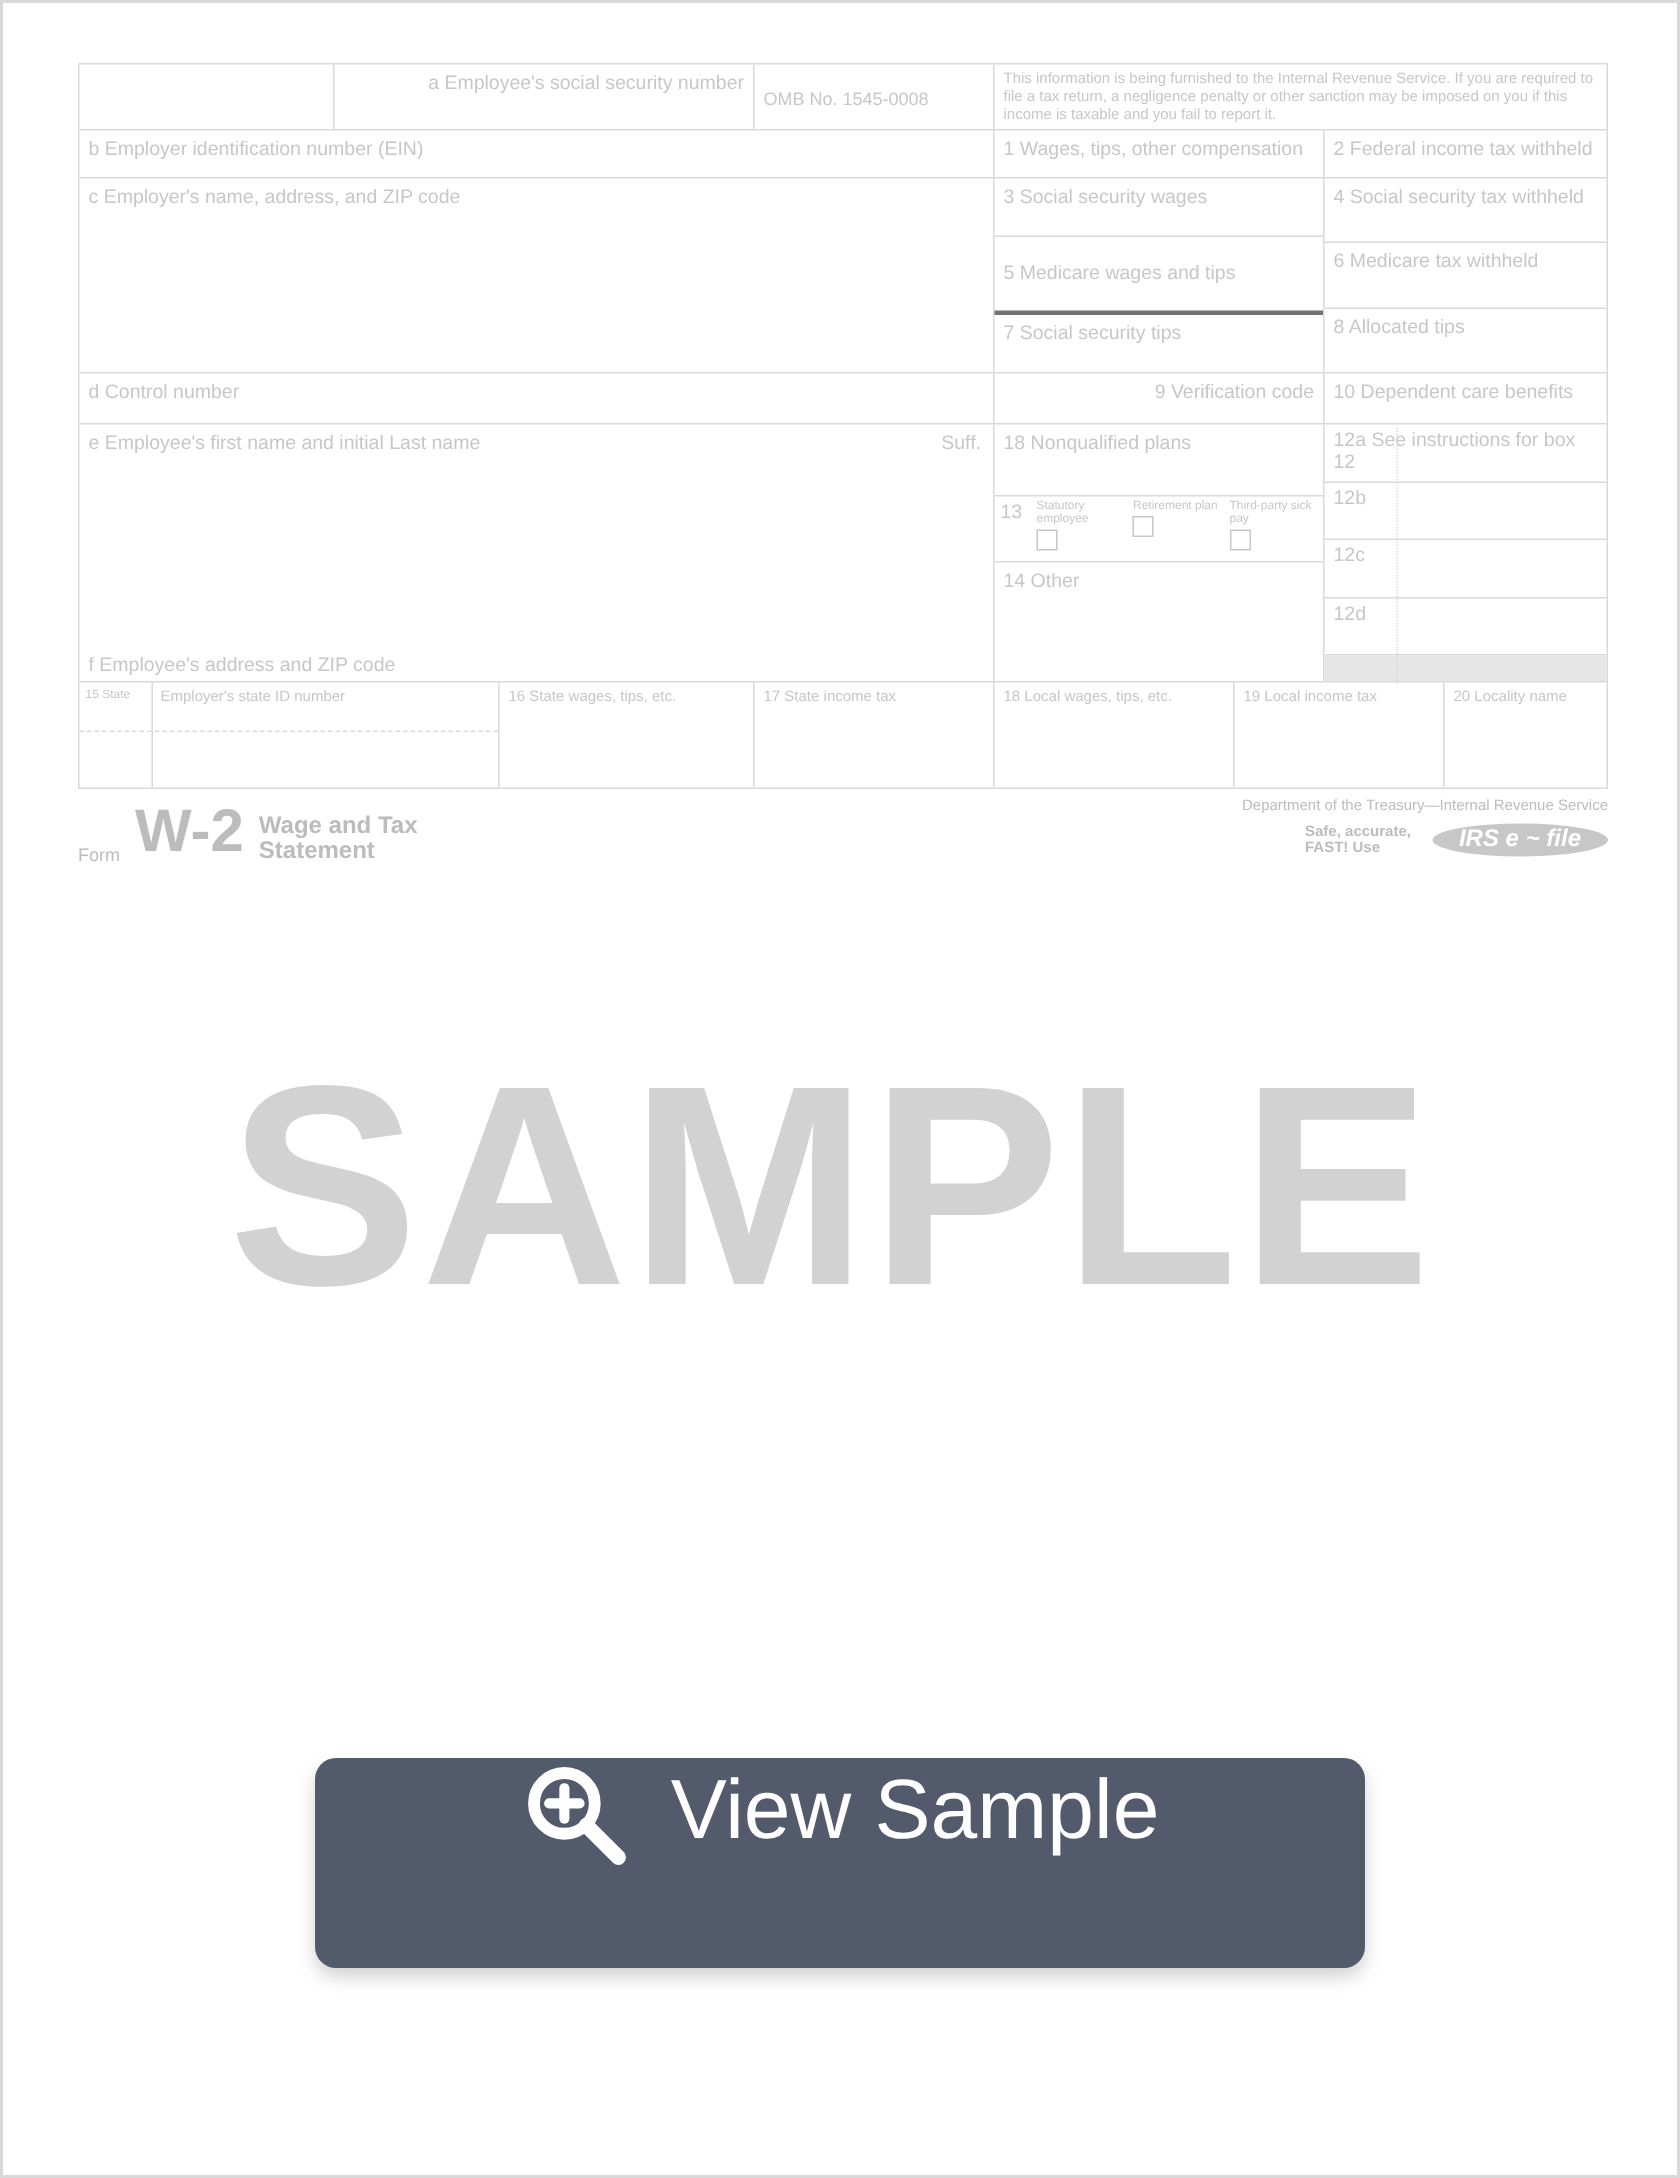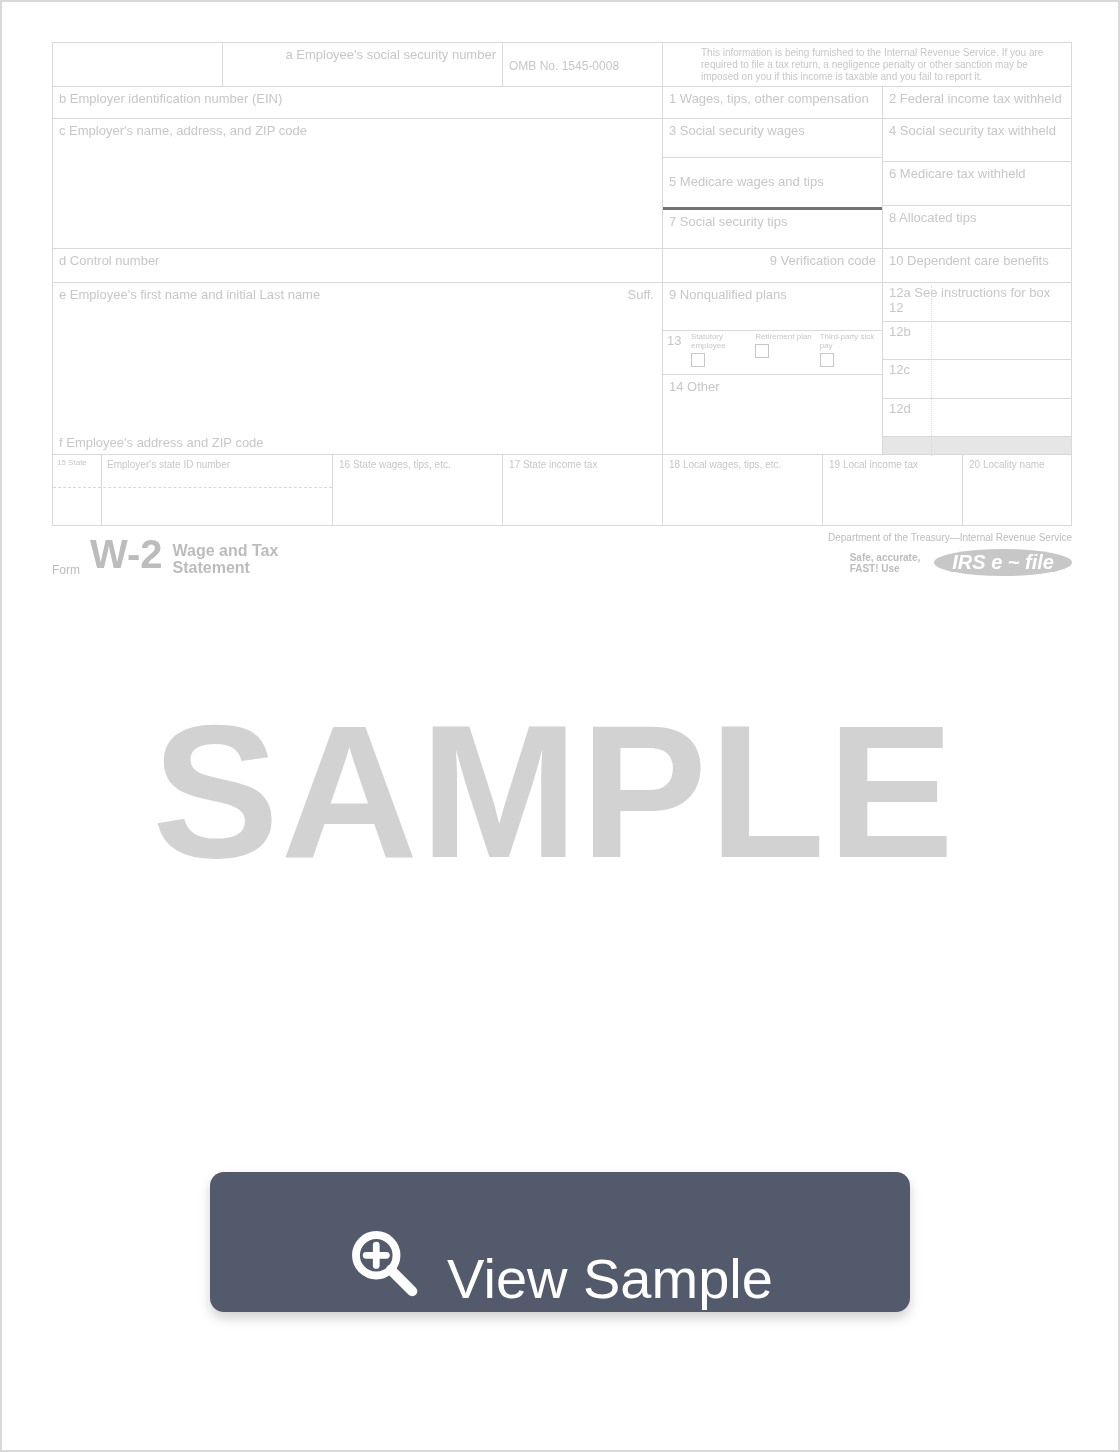--- a/index.html
+++ b/index.html
@@ -56,36 +56,36 @@
     transform:translateX(-50%);
     top:1170px;
     width:700px;
     height:140px;
     background:#535a6b;
     color:#fff;
     border:none;
     border-radius:14px;
     font-size:56px;
     display:flex;
-    align-items:flex-end;
+    align-items:flex-start;
     justify-content:center;
     gap:28px;
     cursor:pointer;
     box-shadow:0 6px 12px rgba(0,0,0,0.18);
   }
   .btn svg { width:72px; height:72px; fill:#fff;}
   .efile-badge {
     display:inline-block;
     background:#c7c7c7;
     color:#fff;
     border-radius:50% / 50%;
     padding:2px 18px;
     font-style:italic;
     font-weight:bold;
-    font-size:20px;
+    font-size:16px;
   }
   .bottom-row {
     display:flex;
     margin-top:6px;
     font-size:13px;
     color:#bcbcbc;
     align-items:flex-start;
     justify-content:space-between;
   }
   .w2-title { display:flex; align-items:flex-end; gap:10px;}
@@ -98,21 +98,21 @@
 
 <div class="page">
 
   <div class="form-area">
     <div class="form-grid">
 
       <div class="row" style="height:44px;">
         <div class="cell" style="width:170px;"></div>
         <div class="cell" style="width:280px;text-align:right;">a  Employee's social security number</div>
         <div class="cell" style="width:160px; font-size:12px; padding-top:16px;">OMB No. 1545-0008</div>
-        <div class="cell tiny" style="flex:1; font-size:10px; line-height:1.2;margin-left:32px;">This information is being furnished to the Internal Revenue Service. If you are required to file a tax return, a negligence penalty or other sanction may be imposed on you if this income is taxable and you fail to report it.</div>
+        <div class="cell tiny" style="flex:1; font-size:10px; line-height:1.2;">This information is being furnished to the Internal Revenue Service. If you are required to file a tax return, a negligence penalty or other sanction may be imposed on you if this income is taxable and you fail to report it.</div>
       </div>
 
       <div class="row" style="height:32px;">
         <div class="cell" style="width:610px;">b  Employer identification number (EIN)</div>
         <div class="cell" style="width:220px;">1   Wages, tips, other compensation</div>
         <div class="cell" style="flex:1;">2   Federal income tax withheld</div>
       </div>
 
       <div class="row" style="height:130px;">
         <div class="cell" style="width:610px;">c  Employer's name, address, and ZIP code</div>
@@ -134,21 +134,21 @@
         <div class="cell" style="flex:1;">10  Dependent care benefits</div>
       </div>
 
       <div class="row" style="height:172px;">
         <div class="cell" style="width:610px; position:relative;">
           <span>e  Employee's first name and initial      Last name</span>
           <span style="position:absolute; right:8px; top:4px;">Suff.</span>
           <span style="position:absolute; left:6px; bottom:4px;">f  Employee's address and ZIP code</span>
         </div>
         <div class="cell" style="width:220px; padding:0; display:flex; flex-direction:column;">
-          <div style="flex:1.1; border-bottom:1px solid #d9d9d9; padding:4px 6px;">9  Nonqualified plans</div>
+          <div style="flex:1.1; border-bottom:1px solid #d9d9d9; padding:4px 6px;">18  Nonqualified plans</div>
           <div style="flex:1.1; border-bottom:1px solid #d9d9d9; padding:2px 4px; display:flex; gap:6px;">
             <div style="width:18px;">13</div>
             <div style="flex:1;"><div class="tiny">Statutory employee</div><div class="ck"></div></div>
             <div style="flex:1;"><div class="tiny">Retirement plan</div><div class="ck"></div></div>
             <div style="flex:1;"><div class="tiny">Third-party sick pay</div><div class="ck"></div></div>
           </div>
           <div style="flex:2; padding:4px 6px;">14  Other</div>
         </div>
         <div class="cell" style="flex:1; padding:0; display:flex; flex-direction:column;">
           <div style="flex:1; border-bottom:1px solid #d9d9d9; padding:2px 6px; display:flex;">

